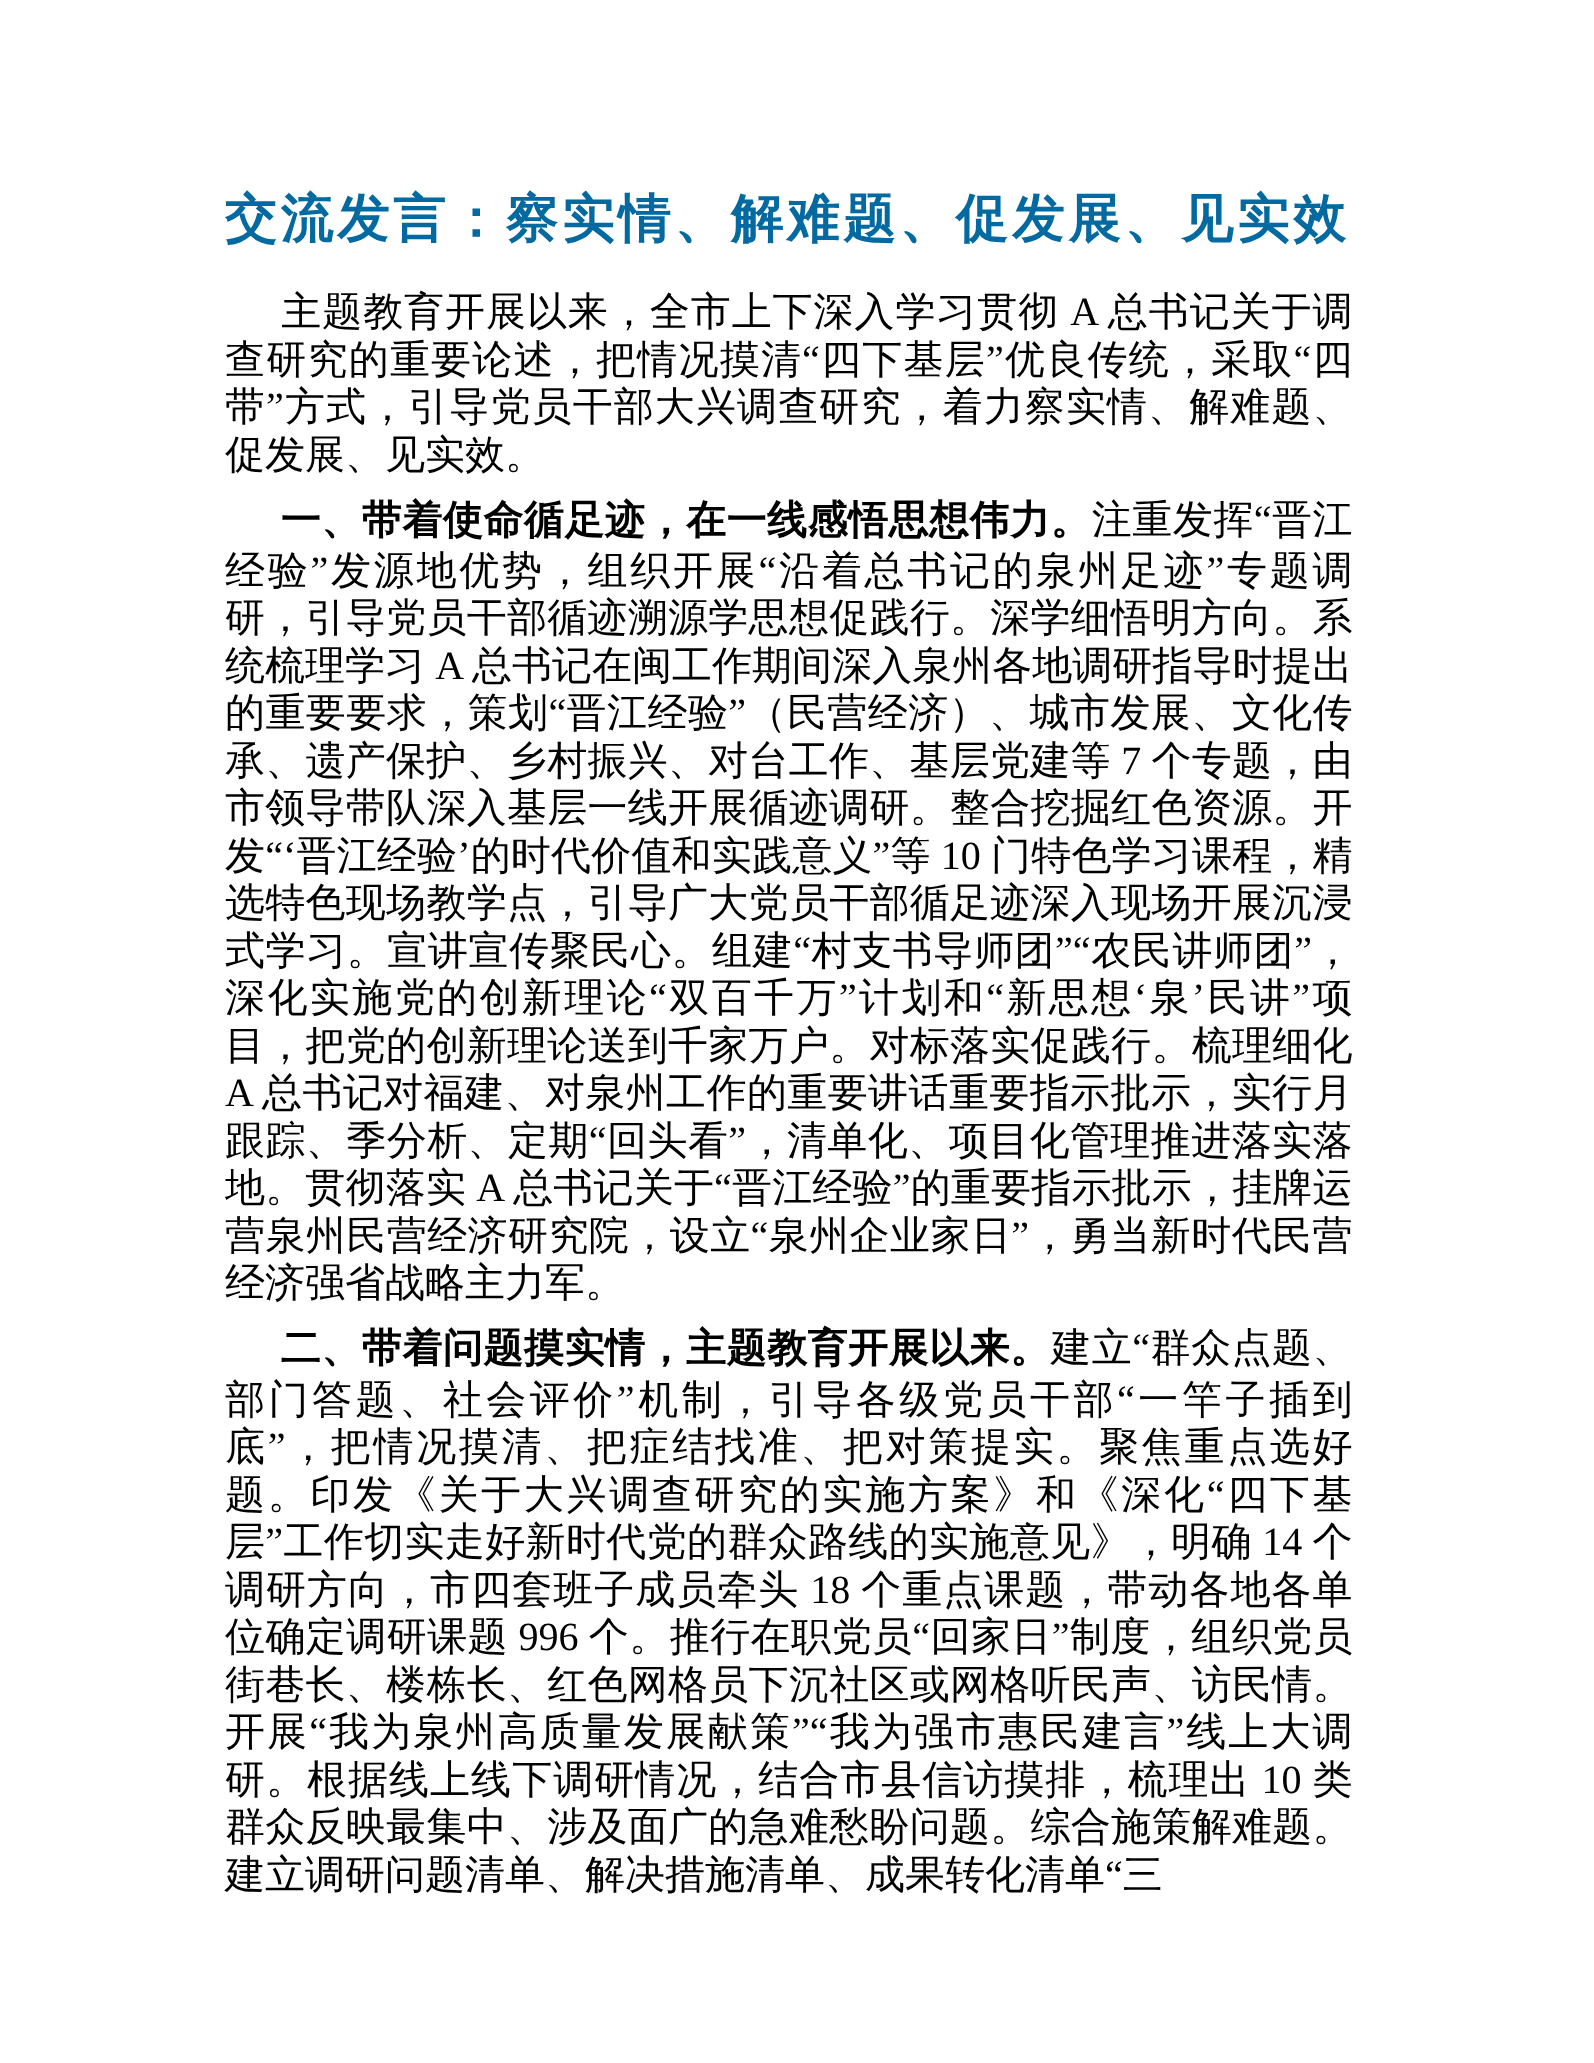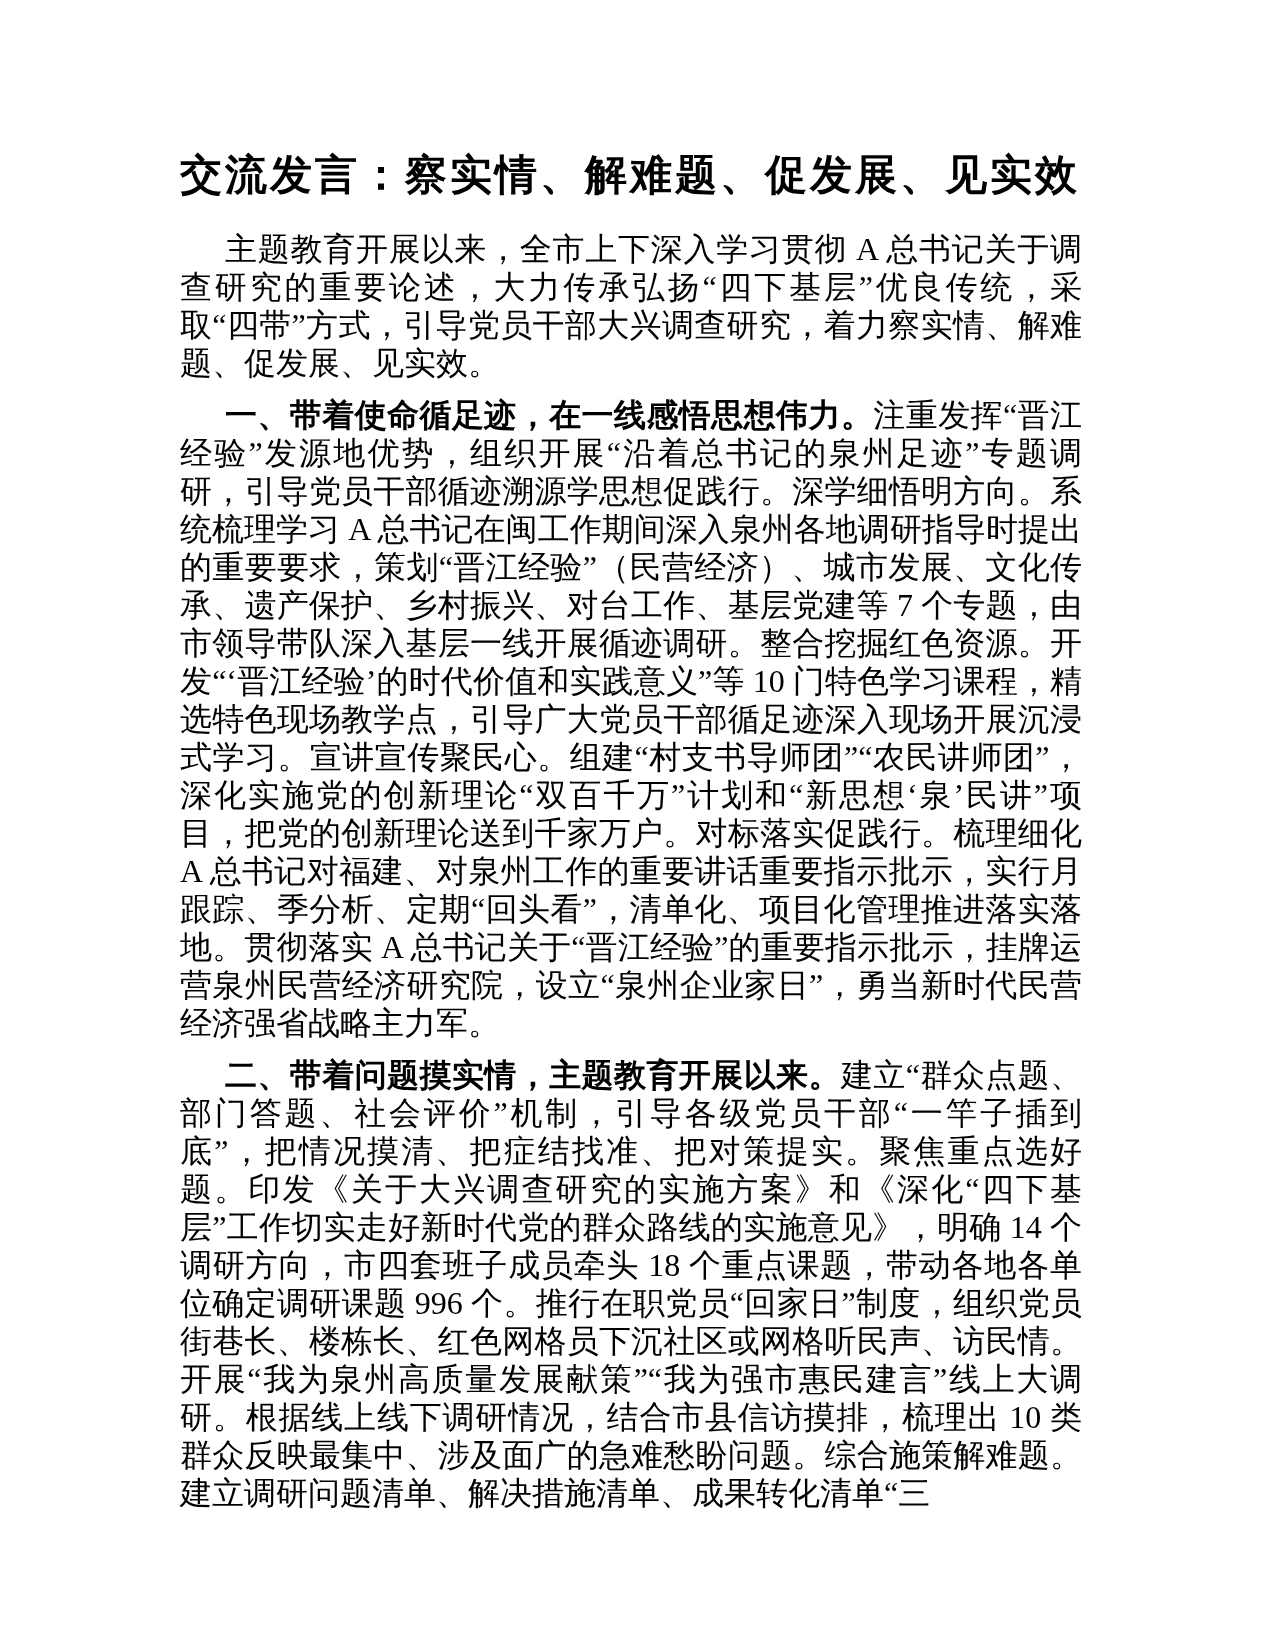--- a/index.html
+++ b/index.html
@@ -22,49 +22,49 @@
     top: 150px;
     width: 902px;
   }
   .doc-title {
     margin: 0 0 30px 0;
     font-family: "Liberation Sans", sans-serif;
     font-weight: 700;
     font-size: 42px;
     line-height: 50px;
     letter-spacing: 3px;
-    color: #000000;
+    color: #0369a1;
     white-space: nowrap;
   }
   .para {
     margin: 0 0 14px 0;
     font-size: 32px;
     line-height: 38px;
     text-align: justify;
     text-indent: 45px;
     word-break: break-all;
     overflow-wrap: anywhere;
     color: #000000;
   }
   .para:last-child {
     margin-bottom: 0;
   }
   .lead {
-    font-family: Liberation Sans, sans-serif;
+    font-family: Liberation Mono, monospace;
     font-weight: 700;
   }
 </style>
 </head>
 <body>
 
 <div class="page">
   <div class="content">
 
     <h1 class="doc-title">交流发言：察实情、解难题、促发展、见实效</h1>
 
-    <p class="para"><span>主题教育开展以来，全市上下深入学习贯彻 A 总书记关于调查研究的重要论述，大力传承弘扬“四下基层”优良传统，采取“四带”方式，引导党员干部大兴调查研究，着力察实情、解难题、促发展、见实效。</span></p>
+    <p class="para"><span>主题教育开展以来，全市上下深入学习贯彻 A 总书记关于调查研究的重要论述，把情况摸清“四下基层”优良传统，采取“四带”方式，引导党员干部大兴调查研究，着力察实情、解难题、促发展、见实效。</span></p>
 
     <p class="para"><b class="lead">一、带着使命循足迹，在一线感悟思想伟力。</b><span>注重发挥“晋江经验”发源地优势，组织开展“沿着总书记的泉州足迹”专题调研，引导党员干部循迹溯源学思想促践行。深学细悟明方向。系统梳理学习 A 总书记在闽工作期间深入泉州各地调研指导时提出的重要要求，策划“晋江经验”（民营经济）、城市发展、文化传承、遗产保护、乡村振兴、对台工作、基层党建等 7 个专题，由市领导带队深入基层一线开展循迹调研。整合挖掘红色资源。开发“‘晋江经验’的时代价值和实践意义”等 10 门特色学习课程，精选特色现场教学点，引导广大党员干部循足迹深入现场开展沉浸式学习。宣讲宣传聚民心。组建“村支书导师团”“农民讲师团”，深化实施党的创新理论“双百千万”计划和“新思想‘泉’民讲”项目，把党的创新理论送到千家万户。对标落实促践行。梳理细化 A 总书记对福建、对泉州工作的重要讲话重要指示批示，实行月跟踪、季分析、定期“回头看”，清单化、项目化管理推进落实落地。贯彻落实 A 总书记关于“晋江经验”的重要指示批示，挂牌运营泉州民营经济研究院，设立“泉州企业家日”，勇当新时代民营经济强省战略主力军。</span></p>
 
     <p class="para"><b class="lead">二、带着问题摸实情，主题教育开展以来。</b><span>建立“群众点题、部门答题、社会评价”机制，引导各级党员干部“一竿子插到底”，把情况摸清、把症结找准、把对策提实。聚焦重点选好题。印发《关于大兴调查研究的实施方案》和《深化“四下基层”工作切实走好新时代党的群众路线的实施意见》，明确 14 个调研方向，市四套班子成员牵头 18 个重点课题，带动各地各单位确定调研课题 996 个。推行在职党员“回家日”制度，组织党员街巷长、楼栋长、红色网格员下沉社区或网格听民声、访民情。开展“我为泉州高质量发展献策”“我为强市惠民建言”线上大调研。根据线上线下调研情况，结合市县信访摸排，梳理出 10 类群众反映最集中、涉及面广的急难愁盼问题。综合施策解难题。建立调研问题清单、解决措施清单、成果转化清单“三</span></p>
 
   </div>
 </div>
 
 </body></html>

